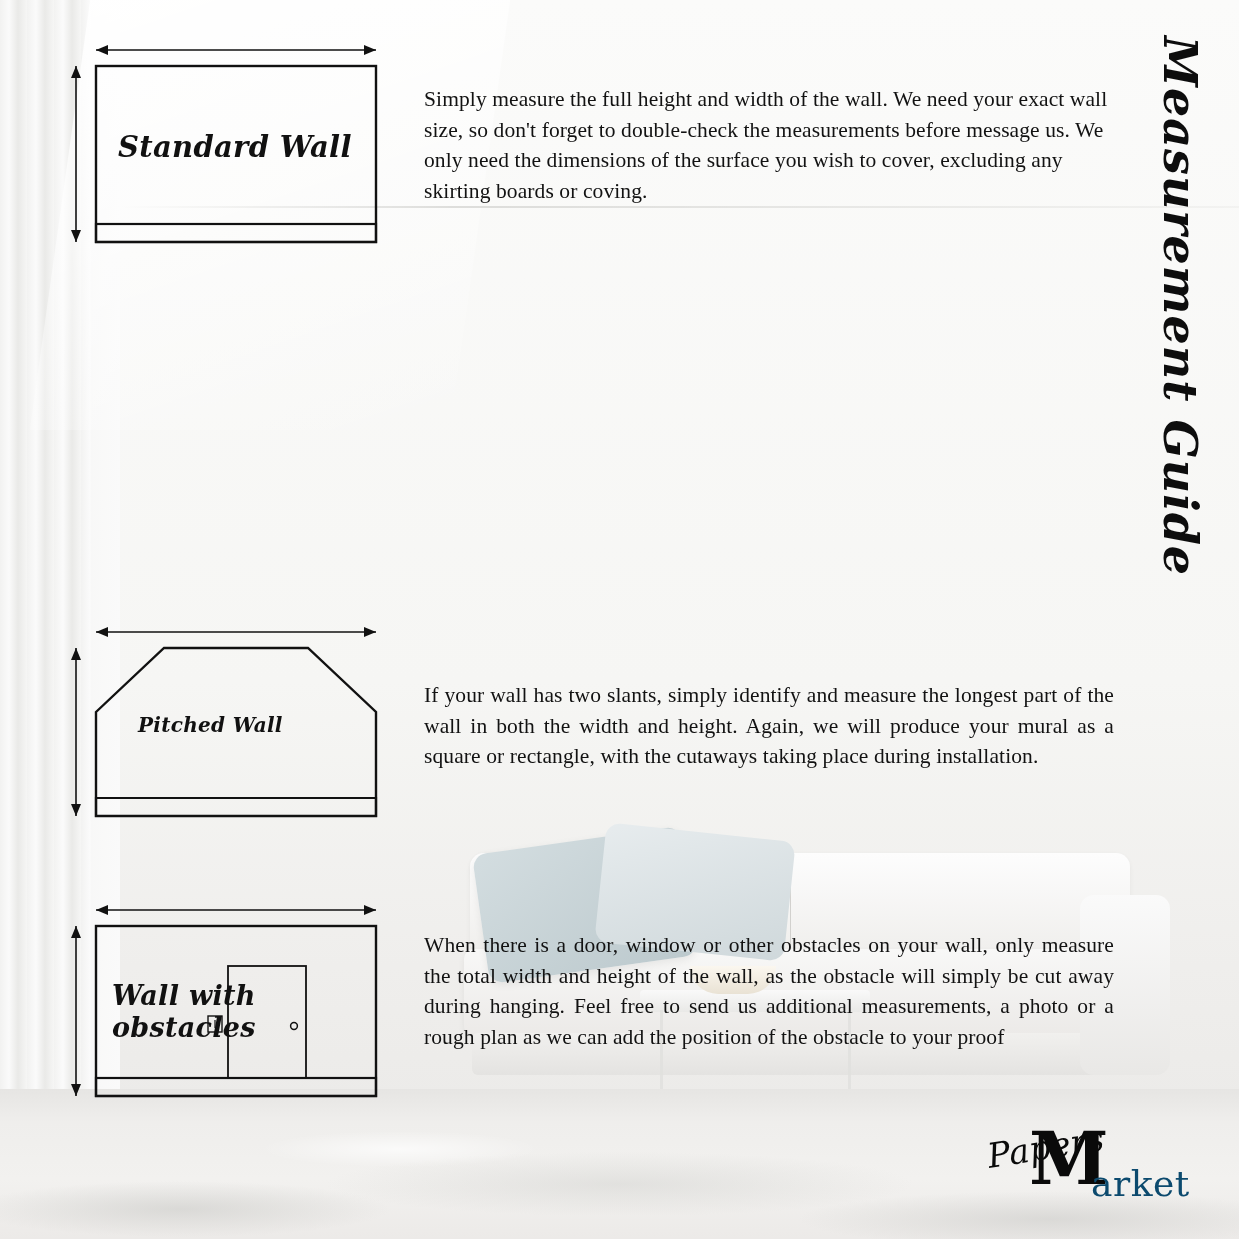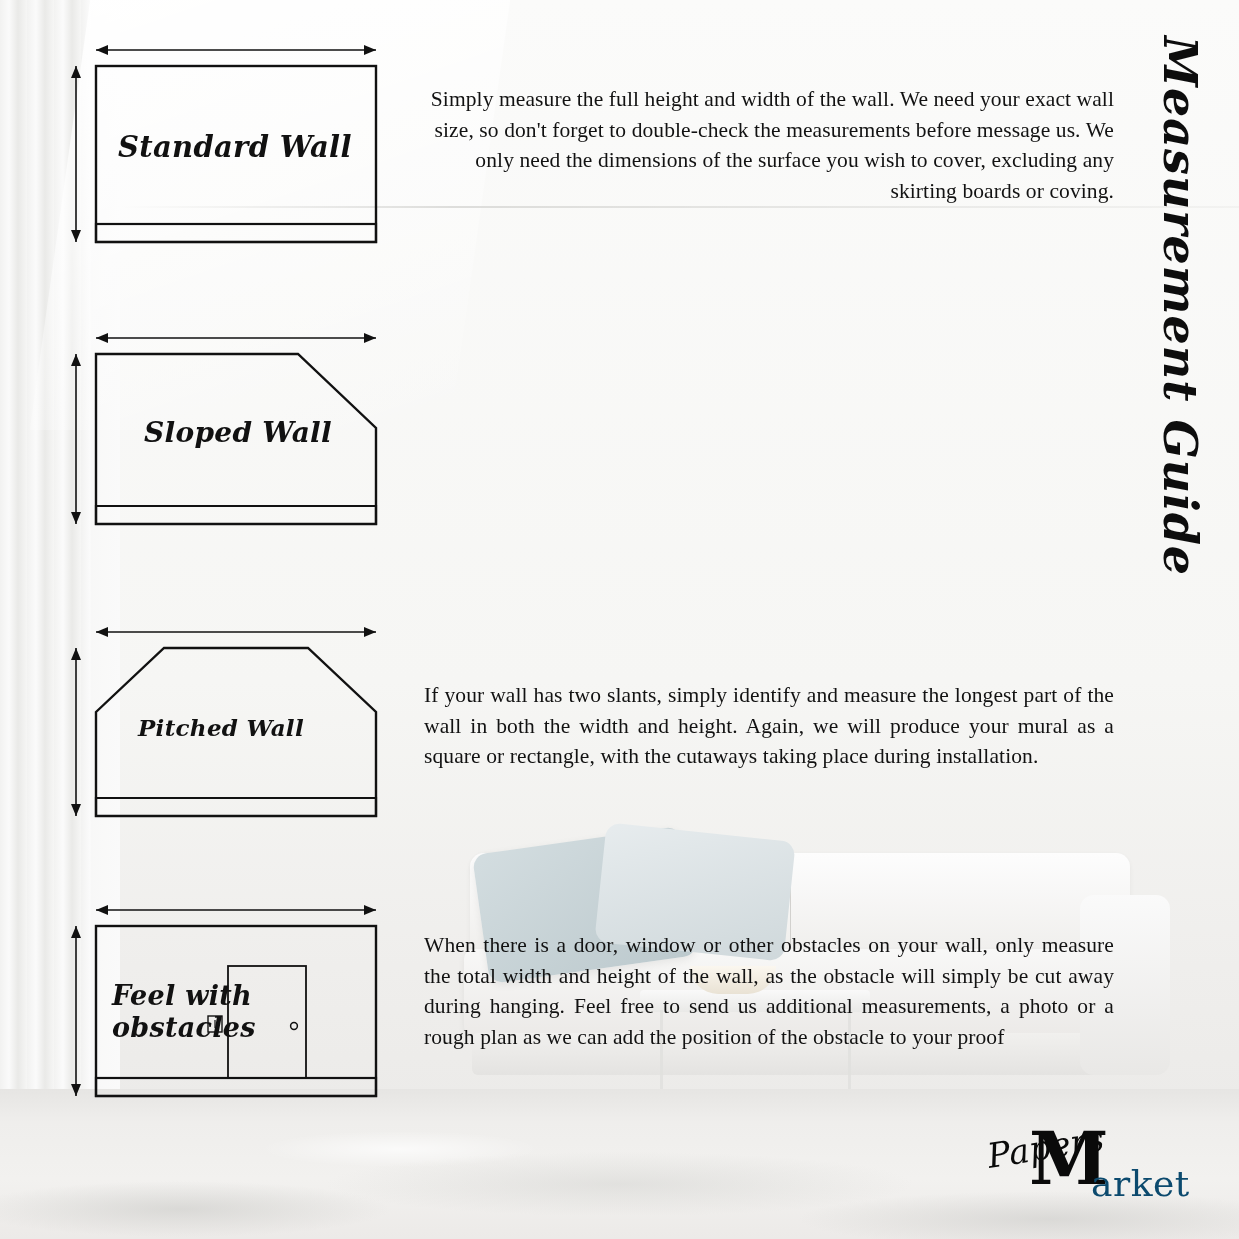--- a/index.html
+++ b/index.html
@@ -171,21 +171,21 @@
   
   .text-col { position: absolute; left: 424px; width: 690px; }
   .body-text {
     font-family: "Liberation Serif", serif;
     font-size: 21.5px;
     line-height: 1.42;
     color: #121212;
     text-align: justify;
     letter-spacing: .1px;
   }
-  .body-text.nojust { text-align: right; }
+  .body-text.nojust { text-align: left; }
 
   
   .vtitle {
     position: absolute;
     right: 14px;
     top: 30px;
     width: 90px;
     height: 560px;
   }
   .vtitle span {
@@ -284,69 +284,54 @@
         <polygon points="20,36 15,48 25,48" fill="#111" stroke="none"></polygon>
         <polygon points="20,212 15,200 25,200" fill="#111" stroke="none"></polygon>
 
         <rect x="40" y="36" width="280" height="176" stroke-width="2.4" fill="none"></rect>
 
         <rect x="40" y="194" width="280" height="18" stroke-width="2.2" fill="none"></rect>
       </svg>
       <div class="wall-label" style="left:62px; top:100px; font-size:29px;">Standard Wall</div>
     </div>
 
-    <div class="diagram-block" style="left:56px; top:318px; width:340px; height:250px;">
-      <svg width="340" height="250" viewBox="0 0 340 250" fill="none" stroke="#111">
-        <line x1="40" y1="20" x2="320" y2="20" stroke-width="1.6"></line>
-        <polygon points="40,20 52,15 52,25" fill="#111" stroke="none"></polygon>
-        <polygon points="320,20 308,15 308,25" fill="#111" stroke="none"></polygon>
-        <line x1="20" y1="36" x2="20" y2="206" stroke-width="1.6"></line>
-        <polygon points="20,36 15,48 25,48" fill="#111" stroke="none"></polygon>
-        <polygon points="20,206 15,194 25,194" fill="#111" stroke="none"></polygon>
-
-        <path d="M40,36 L242,36 L320,110 L320,206 L40,206 Z" stroke-width="2.4" fill="none"></path>
-
-        <path d="M40,188 L320,188 L320,206 L40,206 Z" stroke-width="2.2" fill="none"></path>
-      </svg>
-      <div class="wall-label" style="left:88px; top:98px; font-size:28px;">Sloped Wall</div>
-    </div>
 
     <div class="diagram-block" style="left:56px; top:612px; width:340px; height:250px;">
       <svg width="340" height="250" viewBox="0 0 340 250" fill="none" stroke="#111">
         <line x1="40" y1="20" x2="320" y2="20" stroke-width="1.6"></line>
         <polygon points="40,20 52,15 52,25" fill="#111" stroke="none"></polygon>
         <polygon points="320,20 308,15 308,25" fill="#111" stroke="none"></polygon>
         <line x1="20" y1="36" x2="20" y2="204" stroke-width="1.6"></line>
         <polygon points="20,36 15,48 25,48" fill="#111" stroke="none"></polygon>
         <polygon points="20,204 15,192 25,192" fill="#111" stroke="none"></polygon>
 
         <path d="M40,100 L108,36 L252,36 L320,100 L320,204 L40,204 Z" stroke-width="2.4" fill="none"></path>
         <path d="M40,186 L320,186 L320,204 L40,204 Z" stroke-width="2.2" fill="none"></path>
       </svg>
-      <div class="wall-label" style="left:82px; top:102px; font-size:23px;">Pitched Wall</div>
+      <div class="wall-label" style="left:82px; top:102px; font-size:20px;">Pitched Wall</div>
     </div>
 
     <div class="diagram-block" style="left:56px; top:890px; width:340px; height:240px;">
       <svg width="340" height="240" viewBox="0 0 340 240" fill="none" stroke="#111">
         <line x1="40" y1="20" x2="320" y2="20" stroke-width="1.6"></line>
         <polygon points="40,20 52,15 52,25" fill="#111" stroke="none"></polygon>
         <polygon points="320,20 308,15 308,25" fill="#111" stroke="none"></polygon>
         <line x1="20" y1="36" x2="20" y2="206" stroke-width="1.6"></line>
         <polygon points="20,36 15,48 25,48" fill="#111" stroke="none"></polygon>
         <polygon points="20,206 15,194 25,194" fill="#111" stroke="none"></polygon>
         <rect x="40" y="36" width="280" height="170" stroke-width="2.4" fill="none"></rect>
         <rect x="40" y="188" width="280" height="18" stroke-width="2.2" fill="none"></rect>
 
         <rect x="172" y="76" width="78" height="112" stroke-width="1.8" fill="none"></rect>
         <circle cx="238" cy="136" r="3.4" stroke-width="1.5" fill="none"></circle>
 
         <rect x="152" y="126" width="14" height="16" stroke-width="1.4" fill="none"></rect>
         <line x1="159" y1="130" x2="159" y2="138" stroke-width="1.2"></line>
       </svg>
-      <div class="wall-label" style="left:56px; top:90px; font-size:27px;">Feel with
+      <div class="wall-label" style="left:56px; top:90px; font-size:27px;">Wall with
 obstacles</div>
     </div>
   </div>
 
   <div class="text-col" style="top:84px;">
     <div class="body-text nojust">Simply measure the full height and width of the wall. We need your exact wall size, so don't forget to double-check the measurements before
 message us. We only need the dimensions of the surface you wish to cover, excluding any skirting boards or coving.</div>
   </div>
 
 

